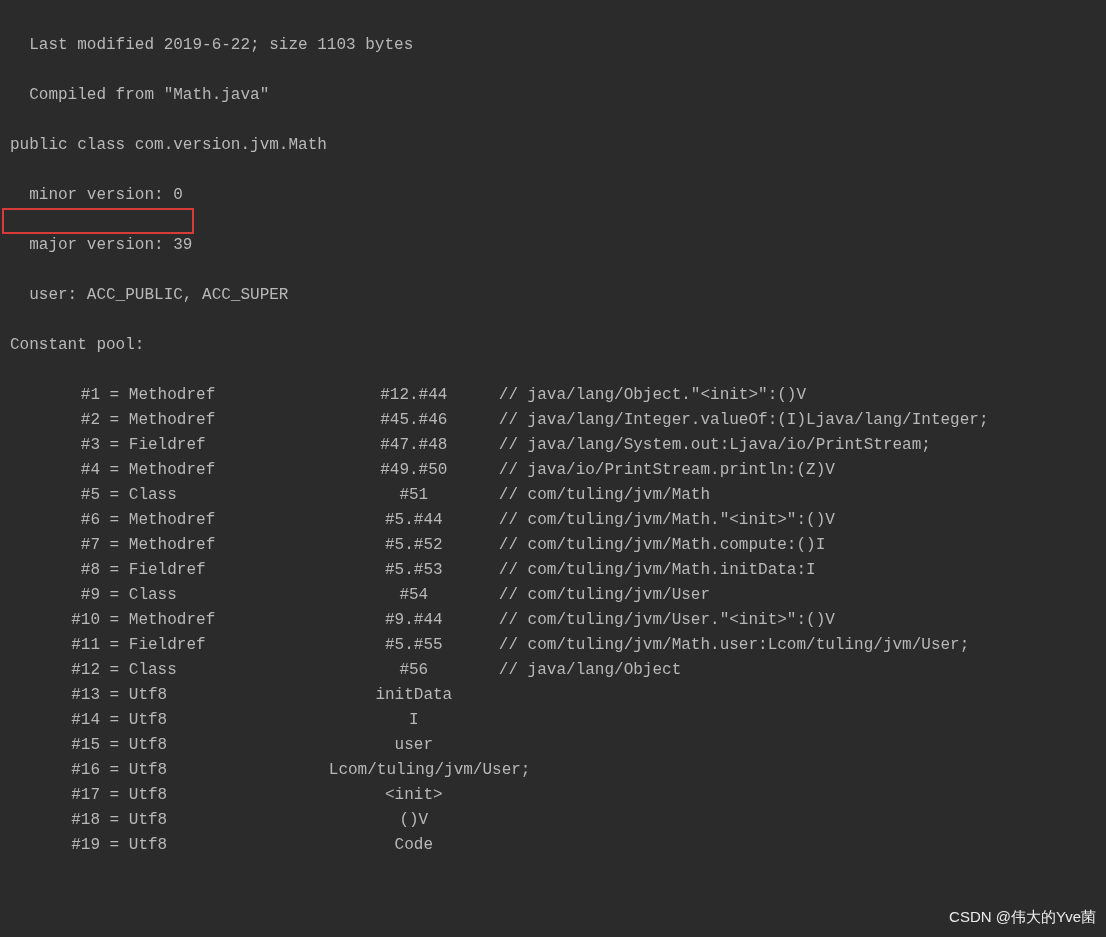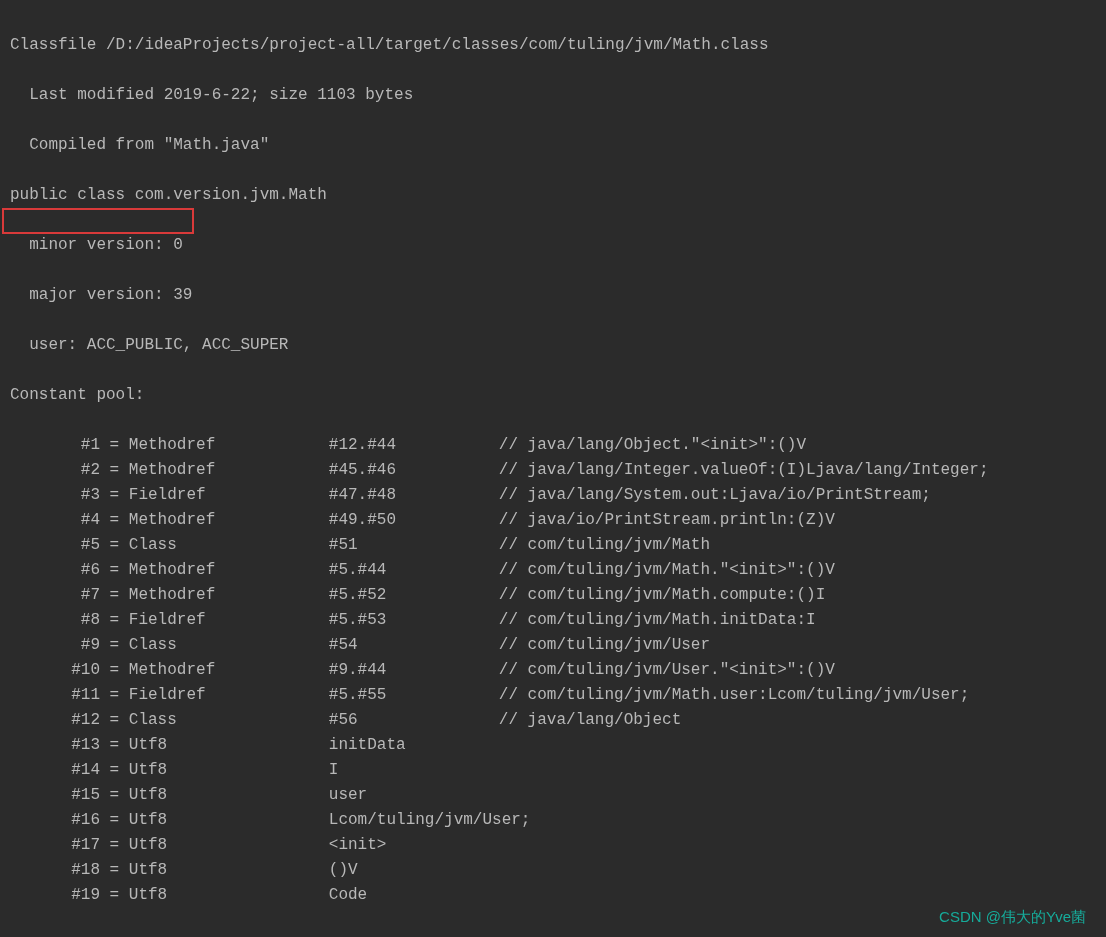--- a/index.html
+++ b/index.html
@@ -23,39 +23,38 @@
     position: absolute;
     border: 2px solid #d93a3a;
     left: 2px;
     top: 208px;
     width: 188px;
     height: 22px;
     pointer-events: none;
   }
   .watermark {
     position: absolute;
-    right: 20px;
+    right: 10px;
     bottom: 10px;
-    color: #14b8a6;
+    color: #ffffff;
     font-size: 15px;
     font-family: Arial, sans-serif;
     opacity: 0.9;
   }
   .row { display:block; }
   .idx { display:inline-block; width:90px; text-align:right; }
   .eq { display:inline-block; }
   .kind { display:inline-block; width:200px; }
-  .ref { display:inline-block; width:170px; }
+  .ref { display:inline-block; width:170px;text-align:center; }
   .cmt { display:inline-block; }
 </style>
 </head>
 <body>
 
 <div class="content">
-<span class="row">Classfile /D:/ideaProjects/project-all/target/classes/com/tuling/jvm/Math.class</span>
 <span class="row">  Last modified 2019-6-22; size 1103 bytes</span>
 <span class="row">  Compiled from "Math.java"</span>
 <span class="row">public class com.version.jvm.Math</span>
 <span class="row">  minor version: 0</span>
 <span class="row">  major version: 39</span>
 <span class="row">  user: ACC_PUBLIC, ACC_SUPER</span>
 <span class="row">Constant pool:</span>
 <div id="pool-rows"><span class="row"><span class="idx">#1</span><span class="eq"> = </span><span class="kind">Methodref</span><span class="ref">#12.#44</span><span class="cmt">// java/lang/Object."&lt;init&gt;":()V</span></span><span class="row"><span class="idx">#2</span><span class="eq"> = </span><span class="kind">Methodref</span><span class="ref">#45.#46</span><span class="cmt">// java/lang/Integer.valueOf:(I)Ljava/lang/Integer;</span></span><span class="row"><span class="idx">#3</span><span class="eq"> = </span><span class="kind">Fieldref</span><span class="ref">#47.#48</span><span class="cmt">// java/lang/System.out:Ljava/io/PrintStream;</span></span><span class="row"><span class="idx">#4</span><span class="eq"> = </span><span class="kind">Methodref</span><span class="ref">#49.#50</span><span class="cmt">// java/io/PrintStream.println:(Z)V</span></span><span class="row"><span class="idx">#5</span><span class="eq"> = </span><span class="kind">Class</span><span class="ref">#51</span><span class="cmt">// com/tuling/jvm/Math</span></span><span class="row"><span class="idx">#6</span><span class="eq"> = </span><span class="kind">Methodref</span><span class="ref">#5.#44</span><span class="cmt">// com/tuling/jvm/Math."&lt;init&gt;":()V</span></span><span class="row"><span class="idx">#7</span><span class="eq"> = </span><span class="kind">Methodref</span><span class="ref">#5.#52</span><span class="cmt">// com/tuling/jvm/Math.compute:()I</span></span><span class="row"><span class="idx">#8</span><span class="eq"> = </span><span class="kind">Fieldref</span><span class="ref">#5.#53</span><span class="cmt">// com/tuling/jvm/Math.initData:I</span></span><span class="row"><span class="idx">#9</span><span class="eq"> = </span><span class="kind">Class</span><span class="ref">#54</span><span class="cmt">// com/tuling/jvm/User</span></span><span class="row"><span class="idx">#10</span><span class="eq"> = </span><span class="kind">Methodref</span><span class="ref">#9.#44</span><span class="cmt">// com/tuling/jvm/User."&lt;init&gt;":()V</span></span><span class="row"><span class="idx">#11</span><span class="eq"> = </span><span class="kind">Fieldref</span><span class="ref">#5.#55</span><span class="cmt">// com/tuling/jvm/Math.user:Lcom/tuling/jvm/User;</span></span><span class="row"><span class="idx">#12</span><span class="eq"> = </span><span class="kind">Class</span><span class="ref">#56</span><span class="cmt">// java/lang/Object</span></span><span class="row"><span class="idx">#13</span><span class="eq"> = </span><span class="kind">Utf8</span><span class="ref">initData</span></span><span class="row"><span class="idx">#14</span><span class="eq"> = </span><span class="kind">Utf8</span><span class="ref">I</span></span><span class="row"><span class="idx">#15</span><span class="eq"> = </span><span class="kind">Utf8</span><span class="ref">user</span></span><span class="row"><span class="idx">#16</span><span class="eq"> = </span><span class="kind">Utf8</span><span class="ref">Lcom/tuling/jvm/User;</span></span><span class="row"><span class="idx">#17</span><span class="eq"> = </span><span class="kind">Utf8</span><span class="ref">&lt;init&gt;</span></span><span class="row"><span class="idx">#18</span><span class="eq"> = </span><span class="kind">Utf8</span><span class="ref">()V</span></span><span class="row"><span class="idx">#19</span><span class="eq"> = </span><span class="kind">Utf8</span><span class="ref">Code</span></span></div>
 </div>
 

